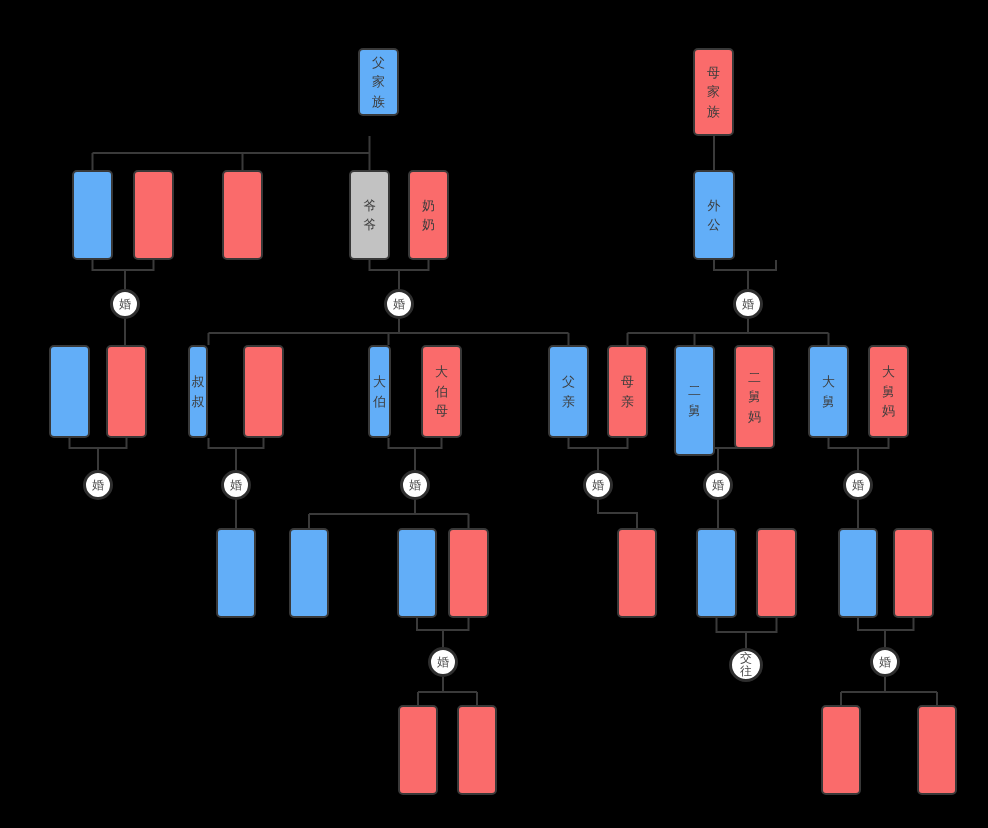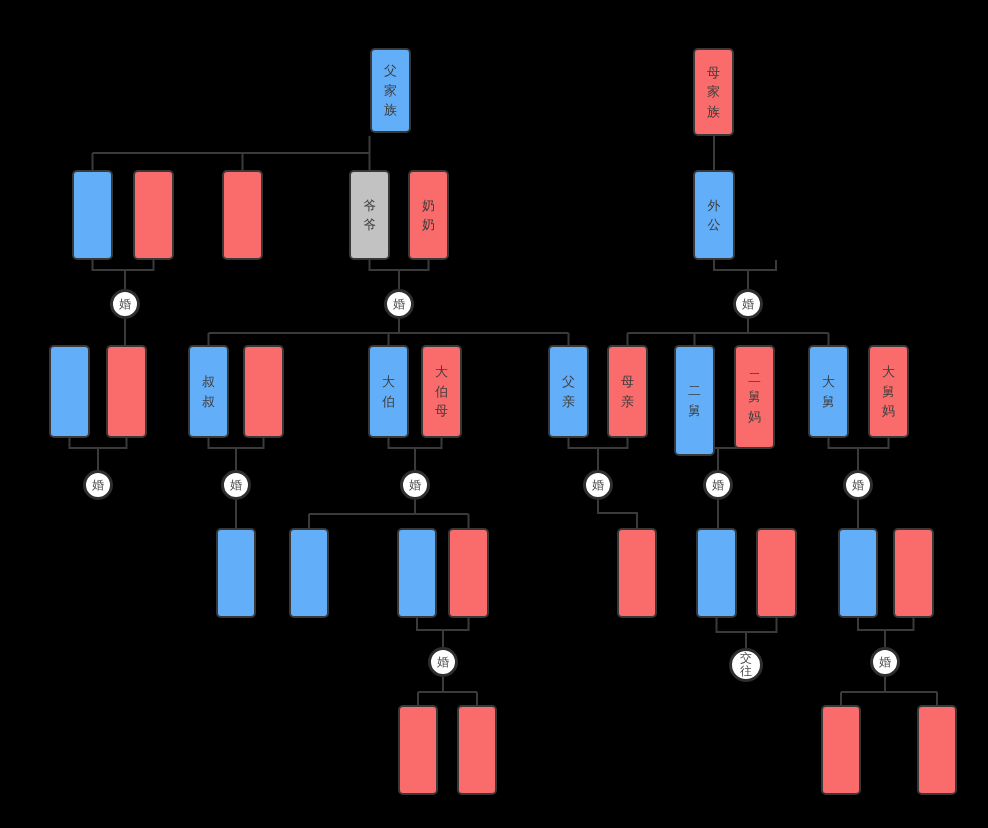--- a/index.html
+++ b/index.html
@@ -58,21 +58,21 @@
       M718 500 V528
       M858 500 V528
       M417 618 V630 H468.5 V618 M443 630 V647
       M716.5 618 V632 H776.5 V618 M746 632 V648
       M858 618 V630 H913.5 V618 M885 630 V647
       M443 677 V692 M418 692 H477 M418 692 V705 M477 692 V705
       M885 677 V692 M841 692 H937 M841 692 V705 M937 692 V705
     "></path>
   </svg>
 
-  <div class="person male" style="left:370px;top:48px;width:41px;height:85px">
+  <div class="person male" style="left:358px;top:48px;width:41px;height:68px">
     <span class="label">父家族</span>
   </div>
   <div class="person female" style="left:693px;top:48px;width:41px;height:88px">
     <span class="label">母家族</span>
   </div>
 
   <div class="person male" style="left:72px;top:170px;width:41px;height:90px"></div>
   <div class="person female" style="left:133px;top:170px;width:41px;height:90px"></div>
   <div class="person female" style="left:222px;top:170px;width:41px;height:90px"></div>
   <div class="person female" style="left:408px;top:170px;width:41px;height:90px">
@@ -80,25 +80,25 @@
   </div>
   <div class="person deceased" style="left:349px;top:170px;width:41px;height:90px">
     <span class="label">爷爷</span>
   </div>
   <div class="person male" style="left:693px;top:170px;width:42px;height:90px">
     <span class="label">外公</span>
   </div>
 
   <div class="person male" style="left:49px;top:345px;width:41px;height:93px"></div>
   <div class="person female" style="left:106px;top:345px;width:41px;height:93px"></div>
-  <div class="person male" style="left:188px;top:345px;width:41px;height:93px">
+  <div class="person male" style="left:188px;top:345px;width:20px;height:93px">
     <span class="label">叔叔</span>
   </div>
   <div class="person female" style="left:243px;top:345px;width:41px;height:93px"></div>
-  <div class="person male" style="left:368px;top:345px;width:41px;height:93px">
+  <div class="person male" style="left:368px;top:345px;width:23px;height:93px">
     <span class="label">大伯</span>
   </div>
   <div class="person male" style="left:548px;top:345px;width:41px;height:93px">
     <span class="label">父亲</span>
   </div>
   <div class="person female" style="left:421px;top:345px;width:41px;height:93px">
     <span class="label">大伯母</span>
   </div>
   <div class="person female" style="left:607px;top:345px;width:41px;height:93px">
     <span class="label">母亲</span>

